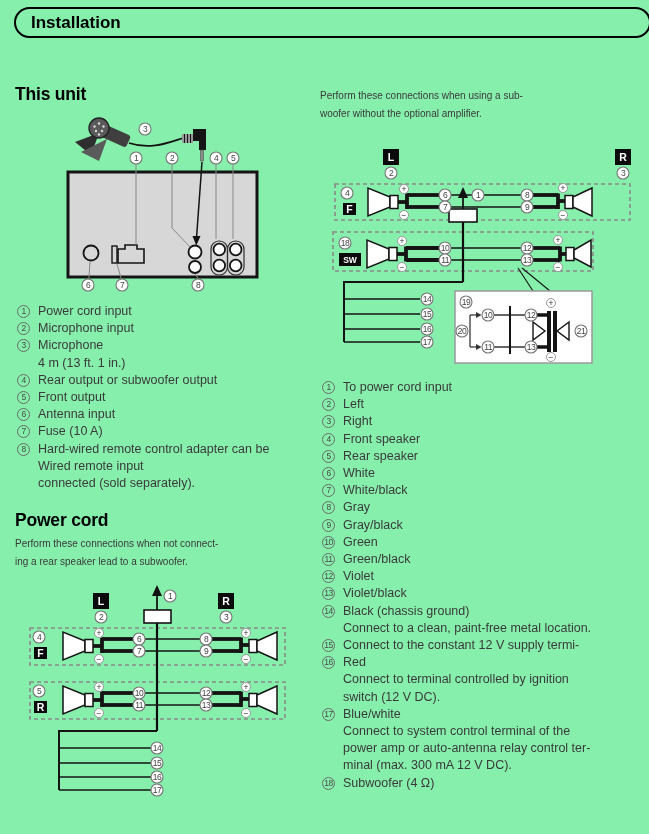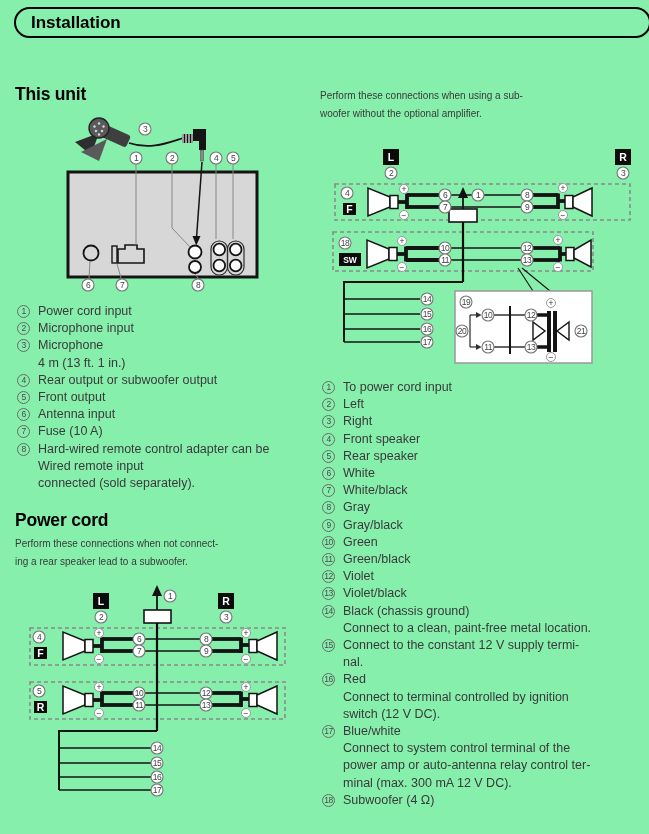--- a/index.html
+++ b/index.html
@@ -709,21 +709,20 @@
         <span class="co">14</span>
         <div class="lt">
           <div>Black (chassis ground)</div>
           <div>Connect to a clean, paint-free metal location.</div>
         </div>
       </div>
     <div class="li">
         <span class="co">15</span>
         <div class="lt">
           <div>Connect to the constant 12 V supply termi-</div>
-          <div>nal.</div>
         </div>
       </div>
     <div class="li">
         <span class="co">16</span>
         <div class="lt">
           <div>Red</div>
           <div>Connect to terminal controlled by ignition</div>
           <div>switch (12 V DC).</div>
         </div>
       </div>

